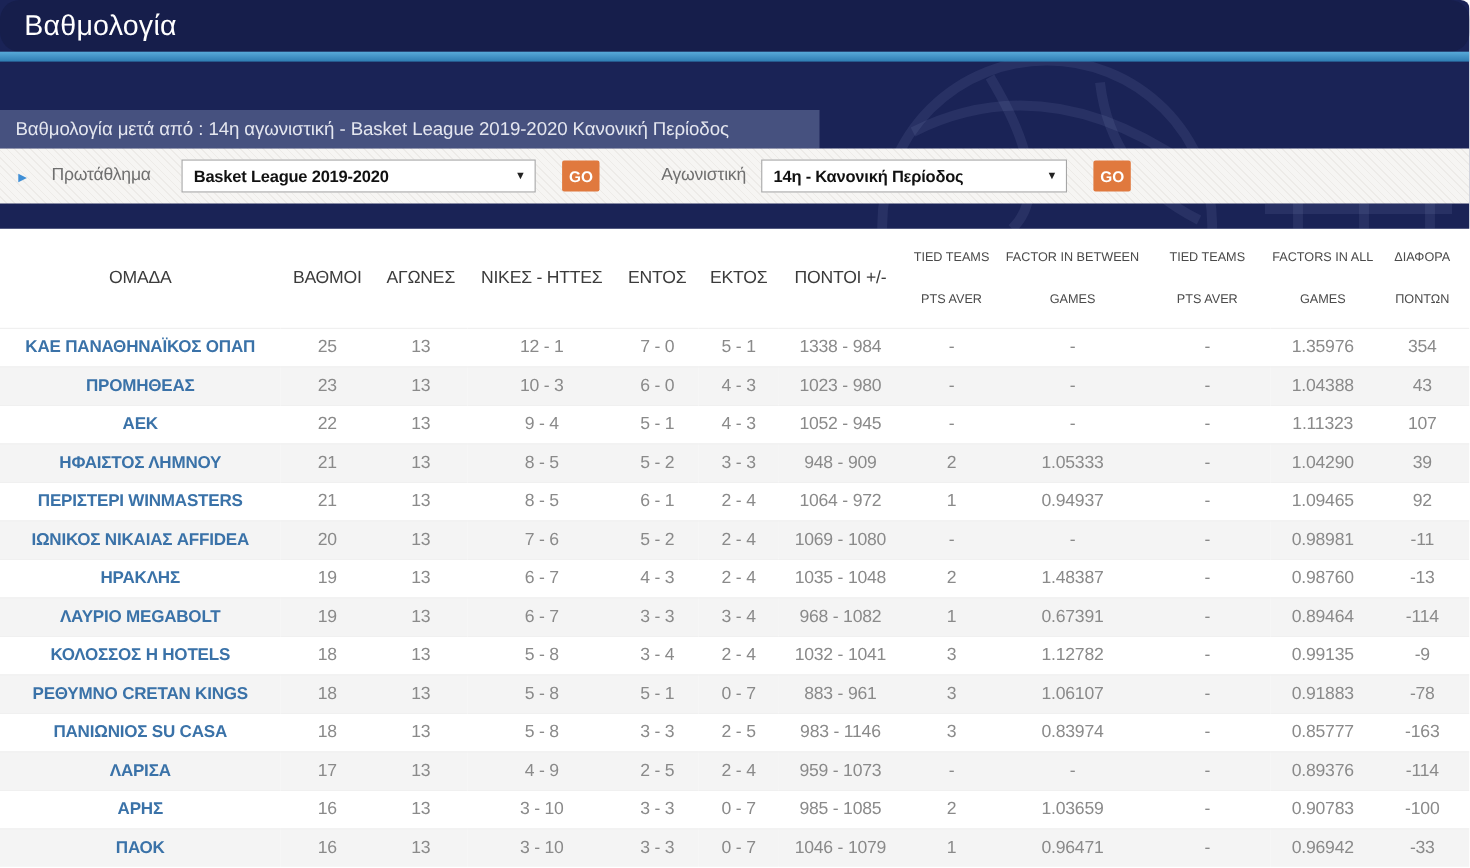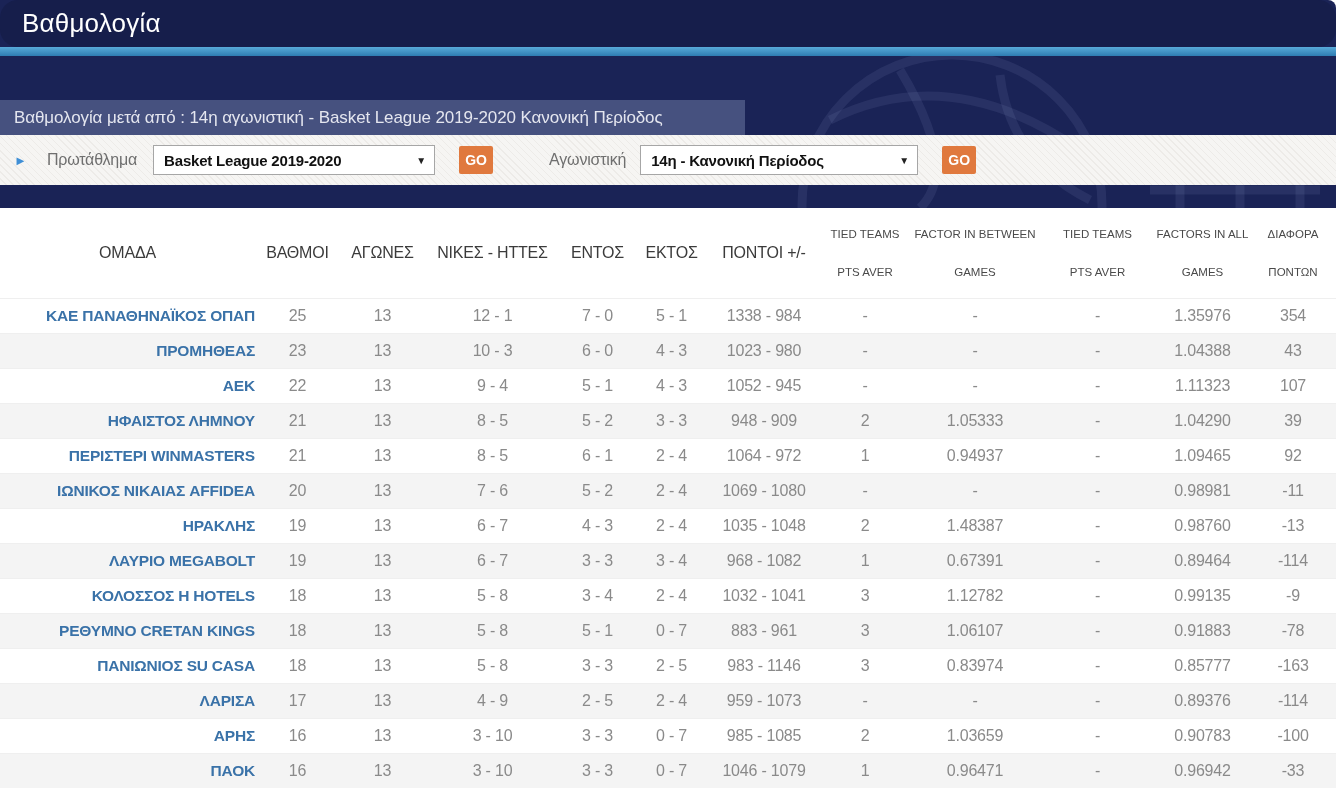--- a/index.html
+++ b/index.html
@@ -23,22 +23,22 @@
   .subheader-row { position:relative; z-index:1; height:35px; }
   .subheader-bar { width:745px; height:35px; background:#46517f; display:flex; align-items:center;
                    padding-left:14px; }
   .subheader-bar span { color:#e4e6ef; font-size:17px; letter-spacing:-0.1px; }
 
   .filter-bar { position:relative; z-index:1; height:50px;
      background:repeating-linear-gradient(45deg, #f6f5f3 0px, #f6f5f3 4px, #edebe8 4px, #edebe8 5px);
      display:flex; align-items:center; padding-left:14px; }
   .tri { color:#3f8fd6; font-size:13px; margin-right:20px; line-height:1; }
   .filter-label { color:#6f6f6f; font-size:16px; letter-spacing:-0.2px; }
-  .select-box { width:282px; height:30px; background:#fff; border:1px solid #a6a6a6;
-                display:flex; align-items:center; padding:0 8px 0 10px; margin-left:16px;
+  .select-box { width:322px; height:30px; background:#fff; border:1px solid #a6a6a6;
+                display:flex; align-items:center; padding:0 8px 0 10px; margin-left:28px;
                 cursor:pointer; position:relative; }
   .select-box .sel-value { color:#111; font-size:15px; font-weight:700; letter-spacing:-0.2px;
                 flex:1; white-space:nowrap; overflow:hidden; }
   .select-box .sel-arrow { color:#222; font-size:10px; margin-left:6px; }
   .go-btn { width:34px; height:28px; background:#e0793e; color:#fff; border:none; font-weight:700;
             font-size:14px; margin-left:24px; cursor:pointer; border-radius:2px;
             font-family:"Liberation Sans", sans-serif; }
   .lbl2 { margin-left:56px; }
   .sel2 { margin-left:14px; width:278px; }
 
@@ -46,21 +46,21 @@
 
   
   table { table-layout:fixed; width:1336px; border-collapse:collapse; }
   thead th { height:90px; vertical-align:middle; text-align:center; background:#fff;
              font-weight:400; color:#3b3b3b; font-size:16px; letter-spacing:-0.2px; }
   thead th .stack { display:flex; flex-direction:column; justify-content:center; gap:26px; }
   thead th.small { font-size:11.5px; color:#4a4a4a; letter-spacing:0; }
   tbody td { height:35px; text-align:center; color:#8a8a8a; font-size:16px; letter-spacing:-0.2px; }
   tbody tr { border-top:1px solid #efefef; }
   tbody tr:nth-child(even) { background:#f4f4f4; }
-  td.team { text-align:right; color:#3a72a8; font-weight:700; font-size:15.5px;
+  td.team { text-align:center; color:#3a72a8; font-weight:700; font-size:15.5px;
             white-space:nowrap; cursor:pointer; }
 </style>
 </head>
 <body>
 
 <div class="page">
 
   <div class="header-zone">
 
     <svg class="watermark" width="1336" height="208" viewBox="0 0 1336 208">

